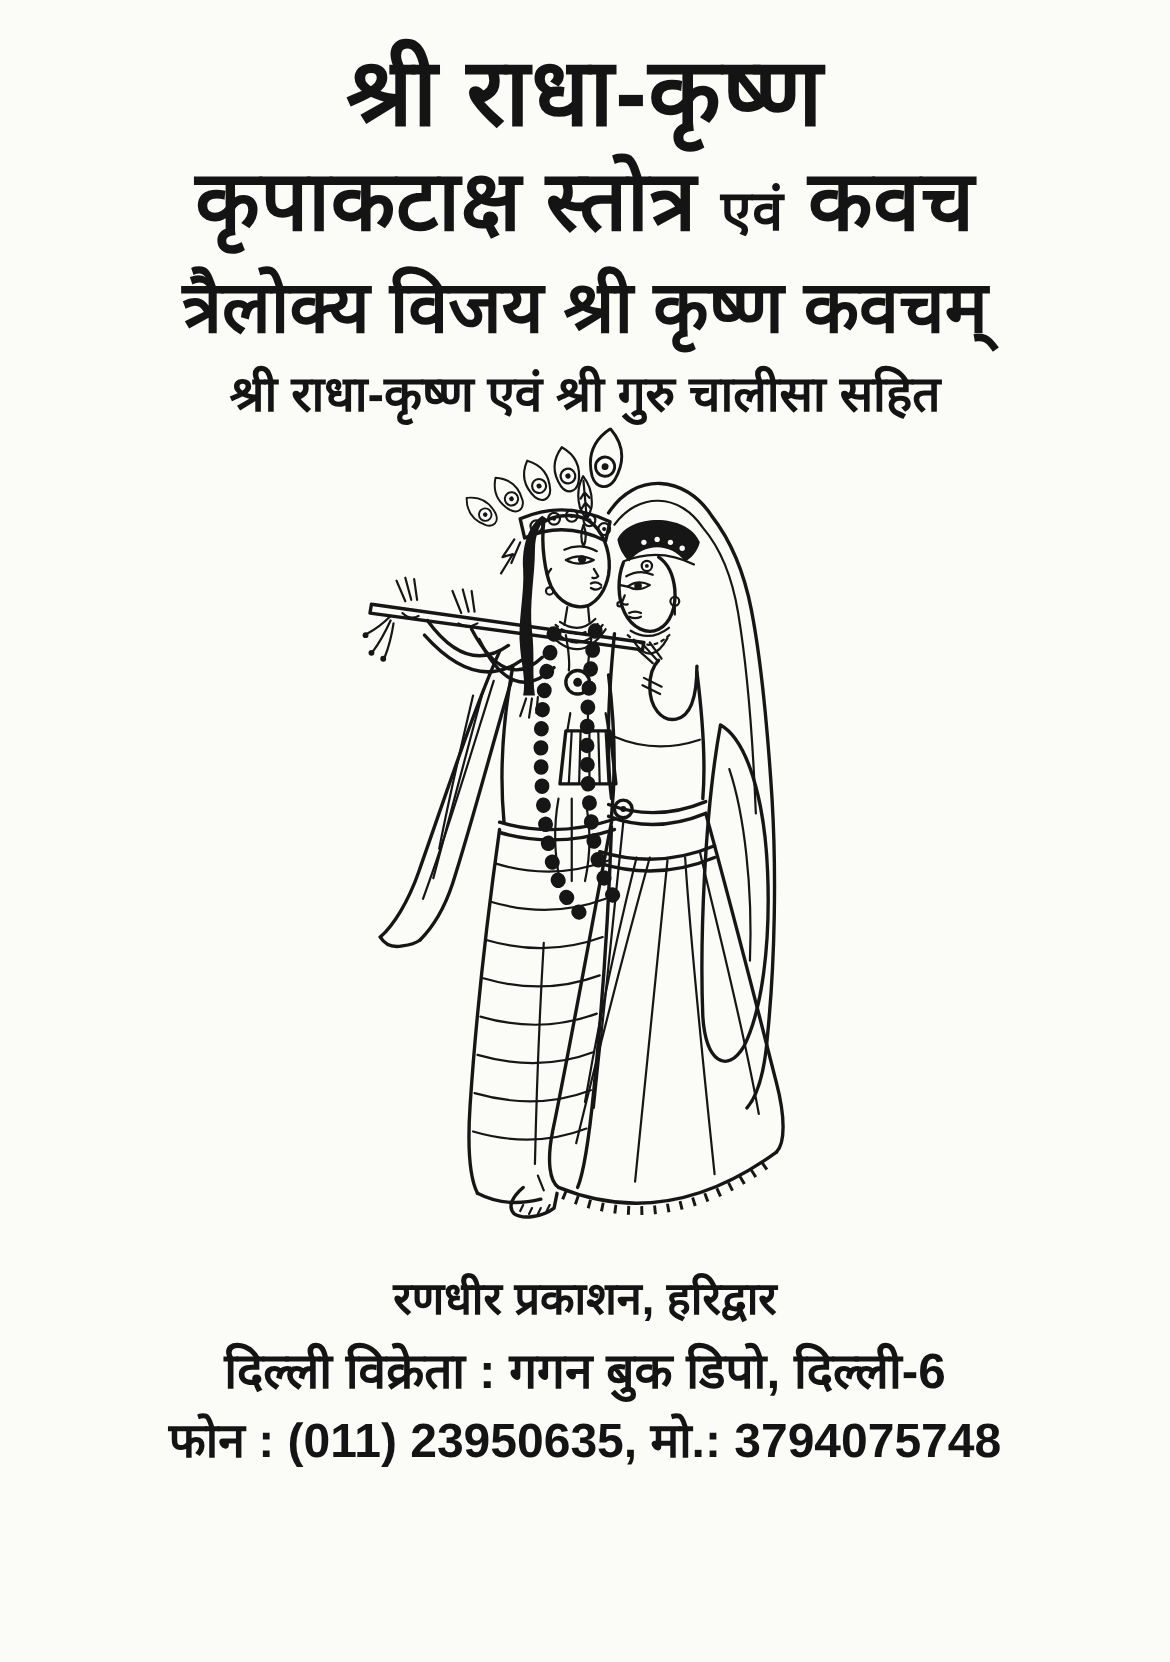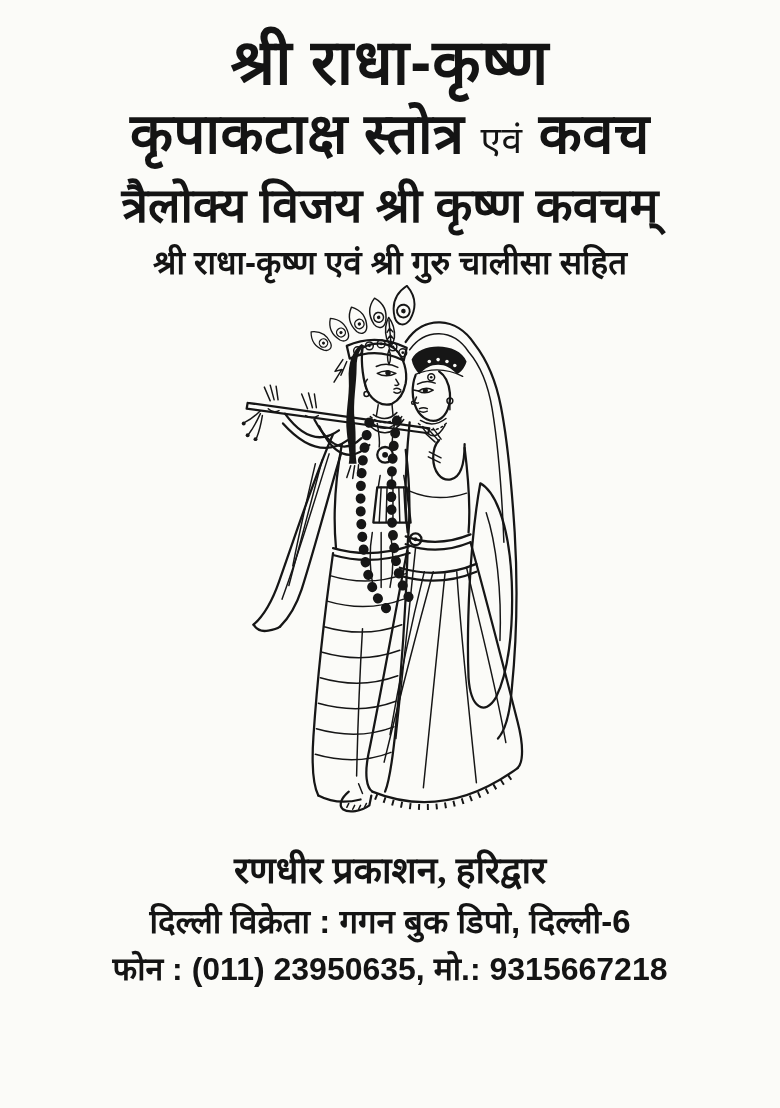--- a/index.html
+++ b/index.html
@@ -17,26 +17,26 @@
     text-align:center;
   }
   .t1{
     font-size:63px;font-weight:700;line-height:1.15;
     letter-spacing:1px;
   }
   .t2{
     font-size:56px;font-weight:700;line-height:1.2;margin-top:2px;
     letter-spacing:0.5px;
   }
-  .t2 .conj{font-size:37px;font-weight:400;}
+  .t2 .conj{font-size:37px;font-weight:700;}
   .t3{font-size:48px;font-weight:700;line-height:1.25;margin-top:8px;}
   .t4{font-size:33px;font-weight:700;line-height:1.25;margin-top:6px;text-align:center;}
   .art{margin-top:2px;width:346px;height:540px;flex:0 0 auto;}
   .art svg{width:100%;height:100%;}
-  .pub{font-size:37px;font-weight:700;line-height:1.2;margin-top:24px;font-family:Liberation Serif, serif;}
+  .pub{font-size:30px;font-weight:700;line-height:1.2;margin-top:24px;font-family:Liberation Sans, sans-serif;}
   .seller{font-size:33px;font-weight:700;line-height:1.25;margin-top:8px;}
   .phone{font-size:32px;font-weight:700;line-height:1.25;margin-top:6px;}
   .ln{stroke:#161616;fill:none;stroke-width:2.3;stroke-linecap:round;stroke-linejoin:round;}
   .ln2{stroke:#161616;fill:none;stroke-width:1.5;stroke-linecap:round;stroke-linejoin:round;}
   .blk{fill:#161616;stroke:none;}
   .garl{stroke:#161616;fill:none;stroke-width:10;stroke-linecap:round;stroke-dasharray:0.5 12.5;}
   .fringe{stroke:#161616;fill:none;stroke-width:6;stroke-dasharray:2 7;}
 </style>
 </head>
 <body>
@@ -254,15 +254,15 @@
         <path class="ln2" d="M126,532 l2,-4 M132,534 l2,-4 M138,534 l2,-4 M144,532 l2,-4"></path>
         <path class="ln2" d="M138,508 L142,518"></path>
       </g>
     </svg>
   </div>
 
   <div class="pub">रणधीर प्रकाशन, हरिद्वार</div>
 
   <div class="seller">दिल्ली विक्रेता : गगन बुक डिपो, दिल्ली-6</div>
 
-  <div class="phone">फोन : (011) 23950635, मो.: 9315667218</div>
+  <div class="phone">फोन : (011) 23950635, मो.: 3794075748</div>
 
 </div>
 
 </body></html>

